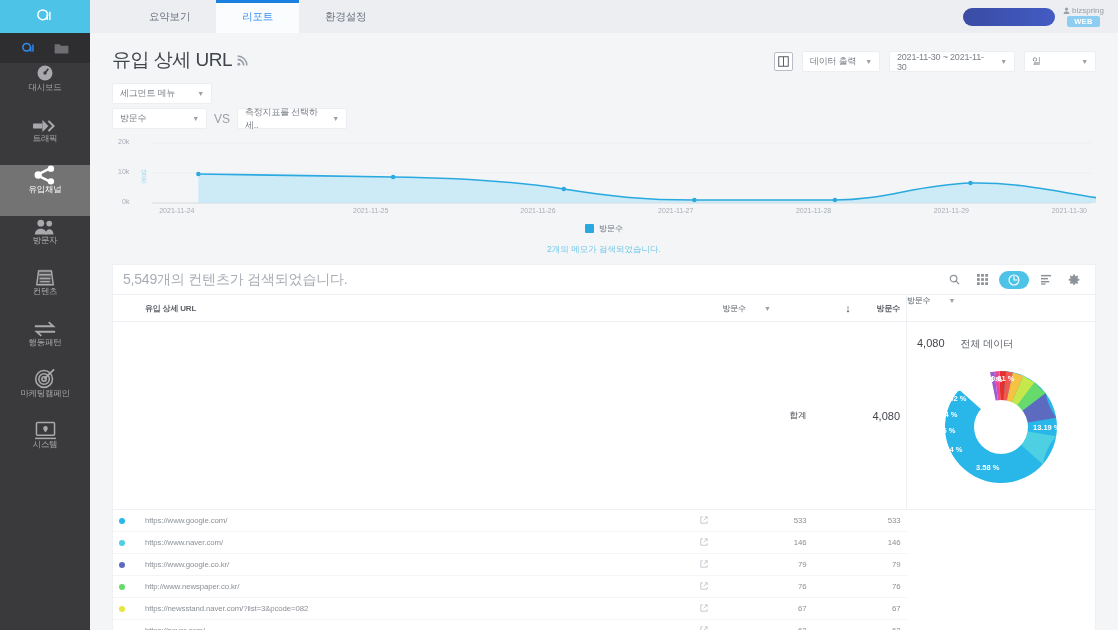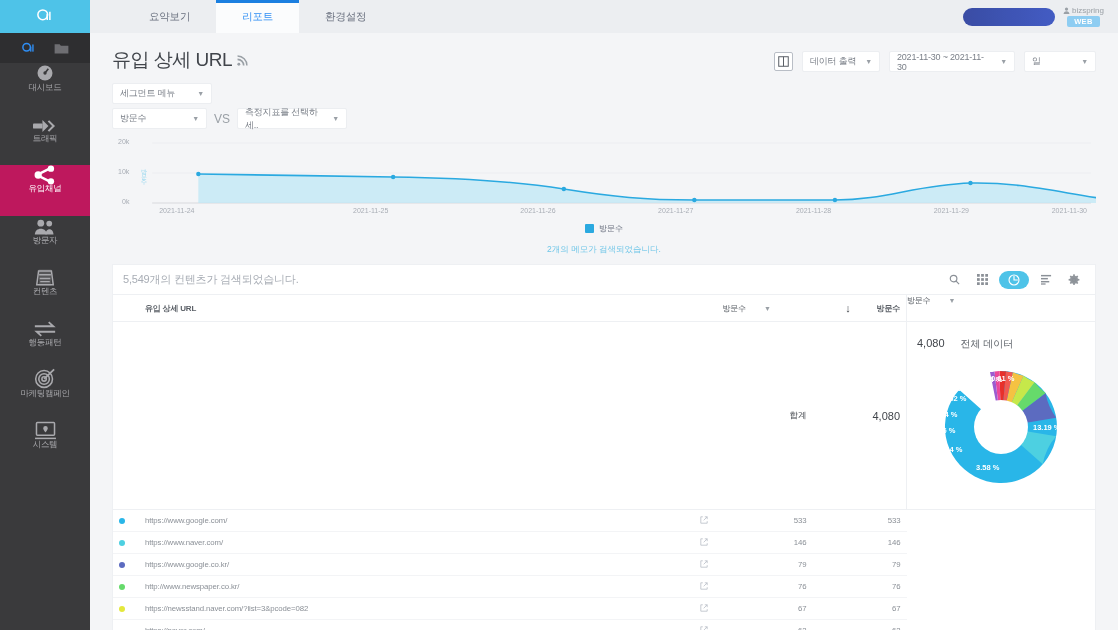--- a/index.html
+++ b/index.html
@@ -26,21 +26,21 @@
     width: 90px; height: 30px; background: #2e2e30;
     display: flex; align-items: center; justify-content: space-around;
     padding: 0 12px;
   }
   .sb-subbar .si { width: 16px; height: 16px; display: flex; align-items: center; justify-content: center; }
   .sb-item {
     width: 90px; height: 51px; display: flex; flex-direction: column;
     align-items: center; justify-content: flex-start; gap: 0; cursor: pointer;
     color: #a9a9ad;
   }
-  .sb-item.active { background: #be185d; color: #ffffff; font-family: Liberation Mono, monospace; }
+  .sb-item.active { background: #737373; color: #ffffff; }
   .sb-ico { height: 20px; display: flex; align-items: flex-end; justify-content: center; }
   .sb-ico svg { display: block; }
   .sb-label { font-size: 8.5px; letter-spacing: -0.3px; line-height: 1; }
 
   
   .right { flex: 1; display: flex; flex-direction: column; background: #f4f5f7; min-width: 0; }
 
   
   .topbar {
     height: 33px; background: #eceef1; display: flex; align-items: stretch;
@@ -111,21 +111,21 @@
 
   
   .card {
     margin: 8px 22px 0 22px; background: #ffffff; border: 1px solid #eef0f3;
   }
   .search-row {
     height: 30px; display: flex; align-items: center; padding: 0 10px;
     border-bottom: 1px solid #eef0f3; gap: 6px;
   }
   .search-input {
-    flex: 1; border: none; outline: none; font-size: 11px; color: #a8adb5;
+    flex: 1; border: none; outline: none; font-size: 14px; color: #a8adb5;
     font-family: inherit; background: transparent; letter-spacing: -0.2px;
   }
   .tool-ico {
     width: 22px; height: 18px; display: flex; align-items: center; justify-content: center;
     cursor: pointer; color: #8b9097;
   }
   .tool-ico.active {
     background: #4ec3e8; border-radius: 9px; color: #ffffff; width: 30px;
   }
 

